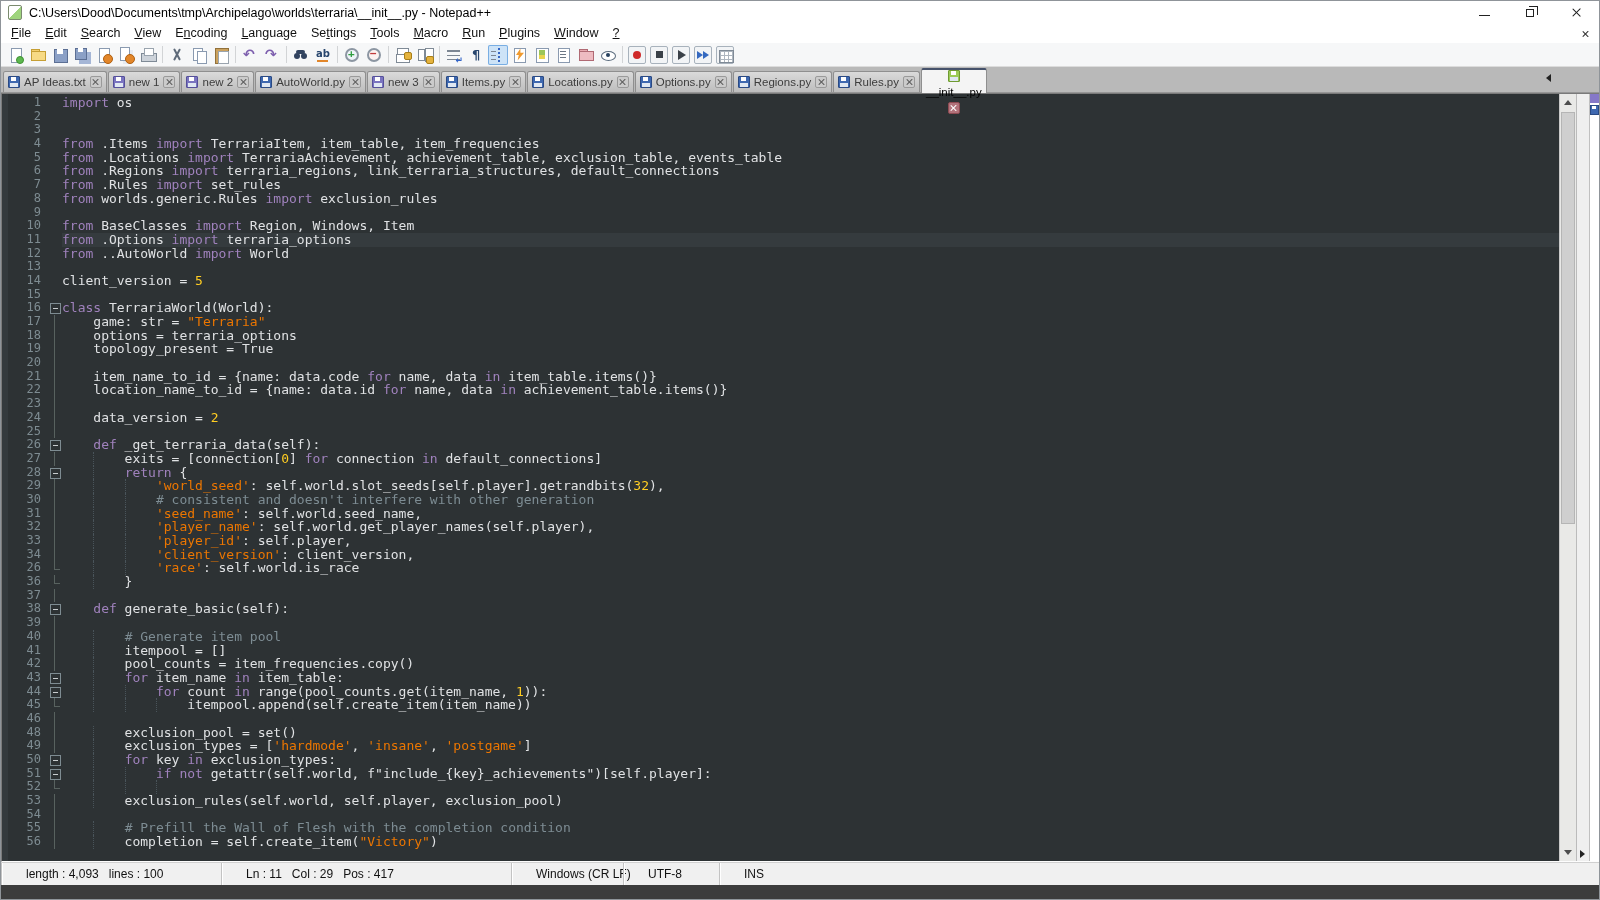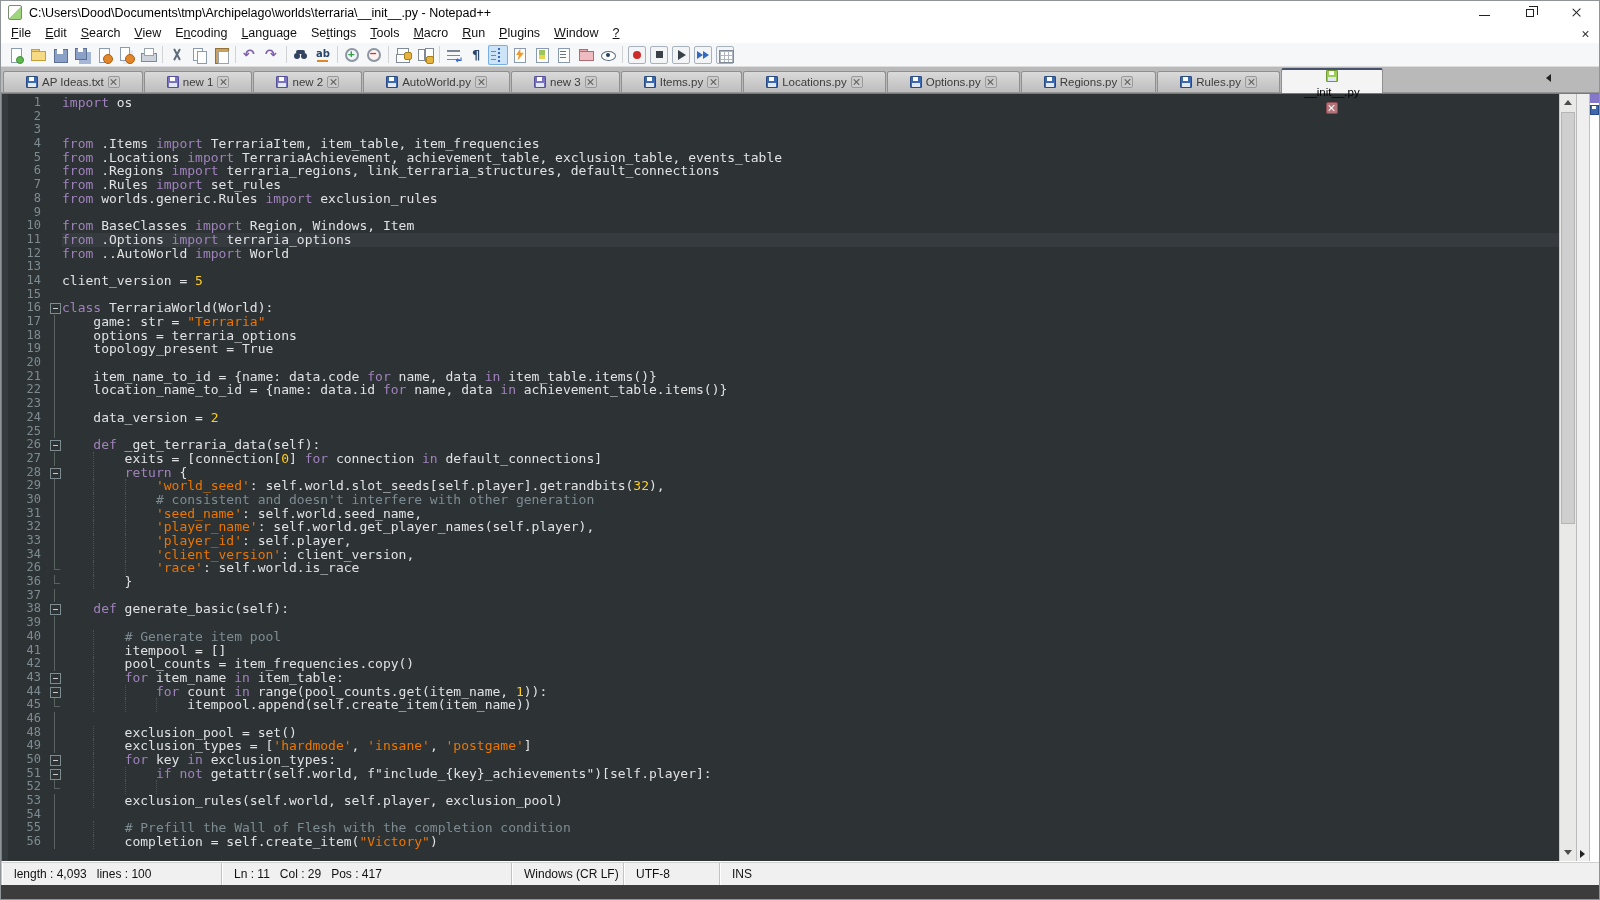--- a/index.html
+++ b/index.html
@@ -82,21 +82,21 @@
   .ic-monitoring::before{content:"";position:absolute;left:3px;top:6px;width:13px;height:8px;background:#fff;border:1px solid #5a6b7d;border-radius:50%;}
   .ic-monitoring::after{content:"";position:absolute;left:8px;top:8px;width:4px;height:4px;background:#27425f;border-radius:50%;}
   .ic-record::before{content:"";position:absolute;left:4px;top:4px;width:8px;height:8px;background:#cf2a2a;border-radius:50%;}
   .ic-stop::before{content:"";position:absolute;left:4.5px;top:4.5px;width:7px;height:7px;background:#3a4148;}
   .ic-play::before{content:"";position:absolute;left:5px;top:3px;width:0;height:0;border-left:8px solid #3a4148;border-top:5px solid transparent;border-bottom:5px solid transparent;}
   .ic-run-multi::before{content:"";position:absolute;left:2px;top:4px;width:0;height:0;border-left:6px solid #3569c0;border-top:4px solid transparent;border-bottom:4px solid transparent;}
   .ic-run-multi::after{content:"";position:absolute;left:8px;top:4px;width:0;height:0;border-left:6px solid #3569c0;border-top:4px solid transparent;border-bottom:4px solid transparent;}
   .ic-save-macro::before{content:"";position:absolute;left:2px;top:3px;width:13px;height:11px;border:1px solid #7f8a96;background:repeating-linear-gradient(90deg,#aeb6bf 0 1px,transparent 1px 4px),repeating-linear-gradient(#aeb6bf 0 1px,transparent 1px 4px),#fff;}
   
   .tabbar{height:26px;background:#b9b9b9;border-bottom:1px solid #969696;display:flex;align-items:flex-end;padding-left:2px;flex:none;position:relative;}
-  .tab{height:21px;display:flex;align-items:center;gap:4px;padding:0 22px;margin-right:1px;font-size:11.5px;color:#3c3c3c;background:linear-gradient(#dadada,#bdbdbd);border:1px solid #8f8f8f;border-bottom:none;border-radius:2.5px 2.5px 0 0;white-space:pre;flex:none;}
+  .tab{height:21px;display:flex;align-items:center;gap:4px;padding:0 4px;margin-right:1px;font-size:11.5px;color:#3c3c3c;background:linear-gradient(#dadada,#bdbdbd);border:1px solid #8f8f8f;border-bottom:none;border-radius:2.5px 2.5px 0 0;white-space:pre;flex:none;}
   .tab.active{height:25px;background:#f4f4f4;color:#000;border-top:2px solid #46526b;position:relative;z-index:2;margin-bottom:-1px;flex-direction:column;}
   .floppy{width:12px;height:12px;border-radius:1px;position:relative;flex:none;background:#3e68b0;border:1px solid #2a4a84;}
   .floppy::before{content:"";position:absolute;left:2px;top:0;width:5px;height:4px;background:#fff;}
   .floppy::after{content:"";position:absolute;left:1px;bottom:0;width:8px;height:4px;background:#dfe7f2;}
   .floppy.new{background:#7a74c0;border-color:#55509a;}
   .floppy.active{background:#9ccb58;border-color:#6f9a32;}
   .tab-x{width:12px;height:12px;border-radius:2px;background:#cbcbcb;border:1px solid #9a9a9a;display:flex;align-items:center;justify-content:center;color:#5c5c5c;flex:none;}
   .tab.active .tab-x{background:#b2737b;border-color:#8e4a52;color:#fff;}
   .tab-scroll-left{position:absolute;right:48px;top:7px;width:0;height:0;border-right:5px solid #222;border-top:4px solid transparent;border-bottom:4px solid transparent;}
   
@@ -127,21 +127,21 @@
   .sb-thumb{position:absolute;left:1px;right:1px;top:18px;height:412px;background:#cfcfcf;border:1px solid #b5b5b5;}
   .grip-strip{width:13px;background:#efefef;border-left:1px solid #bbb;position:relative;flex:none;
     background-image:radial-gradient(#a9aeb4 22%,transparent 23%);background-size:4px 4px;background-position:1px 2px;}
   .grip-arrow-down{position:absolute;left:3px;bottom:3px;width:0;height:0;border-left:5px solid #222;border-top:4px solid transparent;border-bottom:4px solid transparent;}
   .edge-panel{width:10px;background:#fff;border-left:1px solid #c0c0c0;position:relative;flex:none;}
   .edge-cap{position:absolute;left:0;right:0;top:0;height:9px;background:#8578c8;}
   .edge-floppy{position:absolute;left:0;top:11px;width:9px;height:10px;background:#3e68b0;border:1px solid #2a4a84;}
   .edge-floppy::before{content:"";position:absolute;left:1px;top:0;width:4px;height:3px;background:#fff;}
   
   .statusbar{height:23px;background:#f0f0f0;border-top:1px solid #d0d0d0;display:flex;align-items:stretch;font-size:12px;color:#111;flex:none;}
-  .sb-seg{display:flex;align-items:center;padding-left:12px;white-space:pre;border-left:1px solid #c3c3c3;box-shadow:inset 1px 0 0 #ffffff;flex:none;}
+  .sb-seg{display:flex;align-items:center;padding-left:24px;white-space:pre;border-left:1px solid #c3c3c3;box-shadow:inset 1px 0 0 #ffffff;flex:none;}
   .sb-seg.first{border-left:none;box-shadow:none;flex:1;padding-left:6px;}
   .bottom-strip{height:14px;background:#3c3c3c;flex:none;}
 </style>
 </head>
 <body>
 
 <div class="window">
 
   <div class="titlebar">
     <div class="npp-icon"></div>

